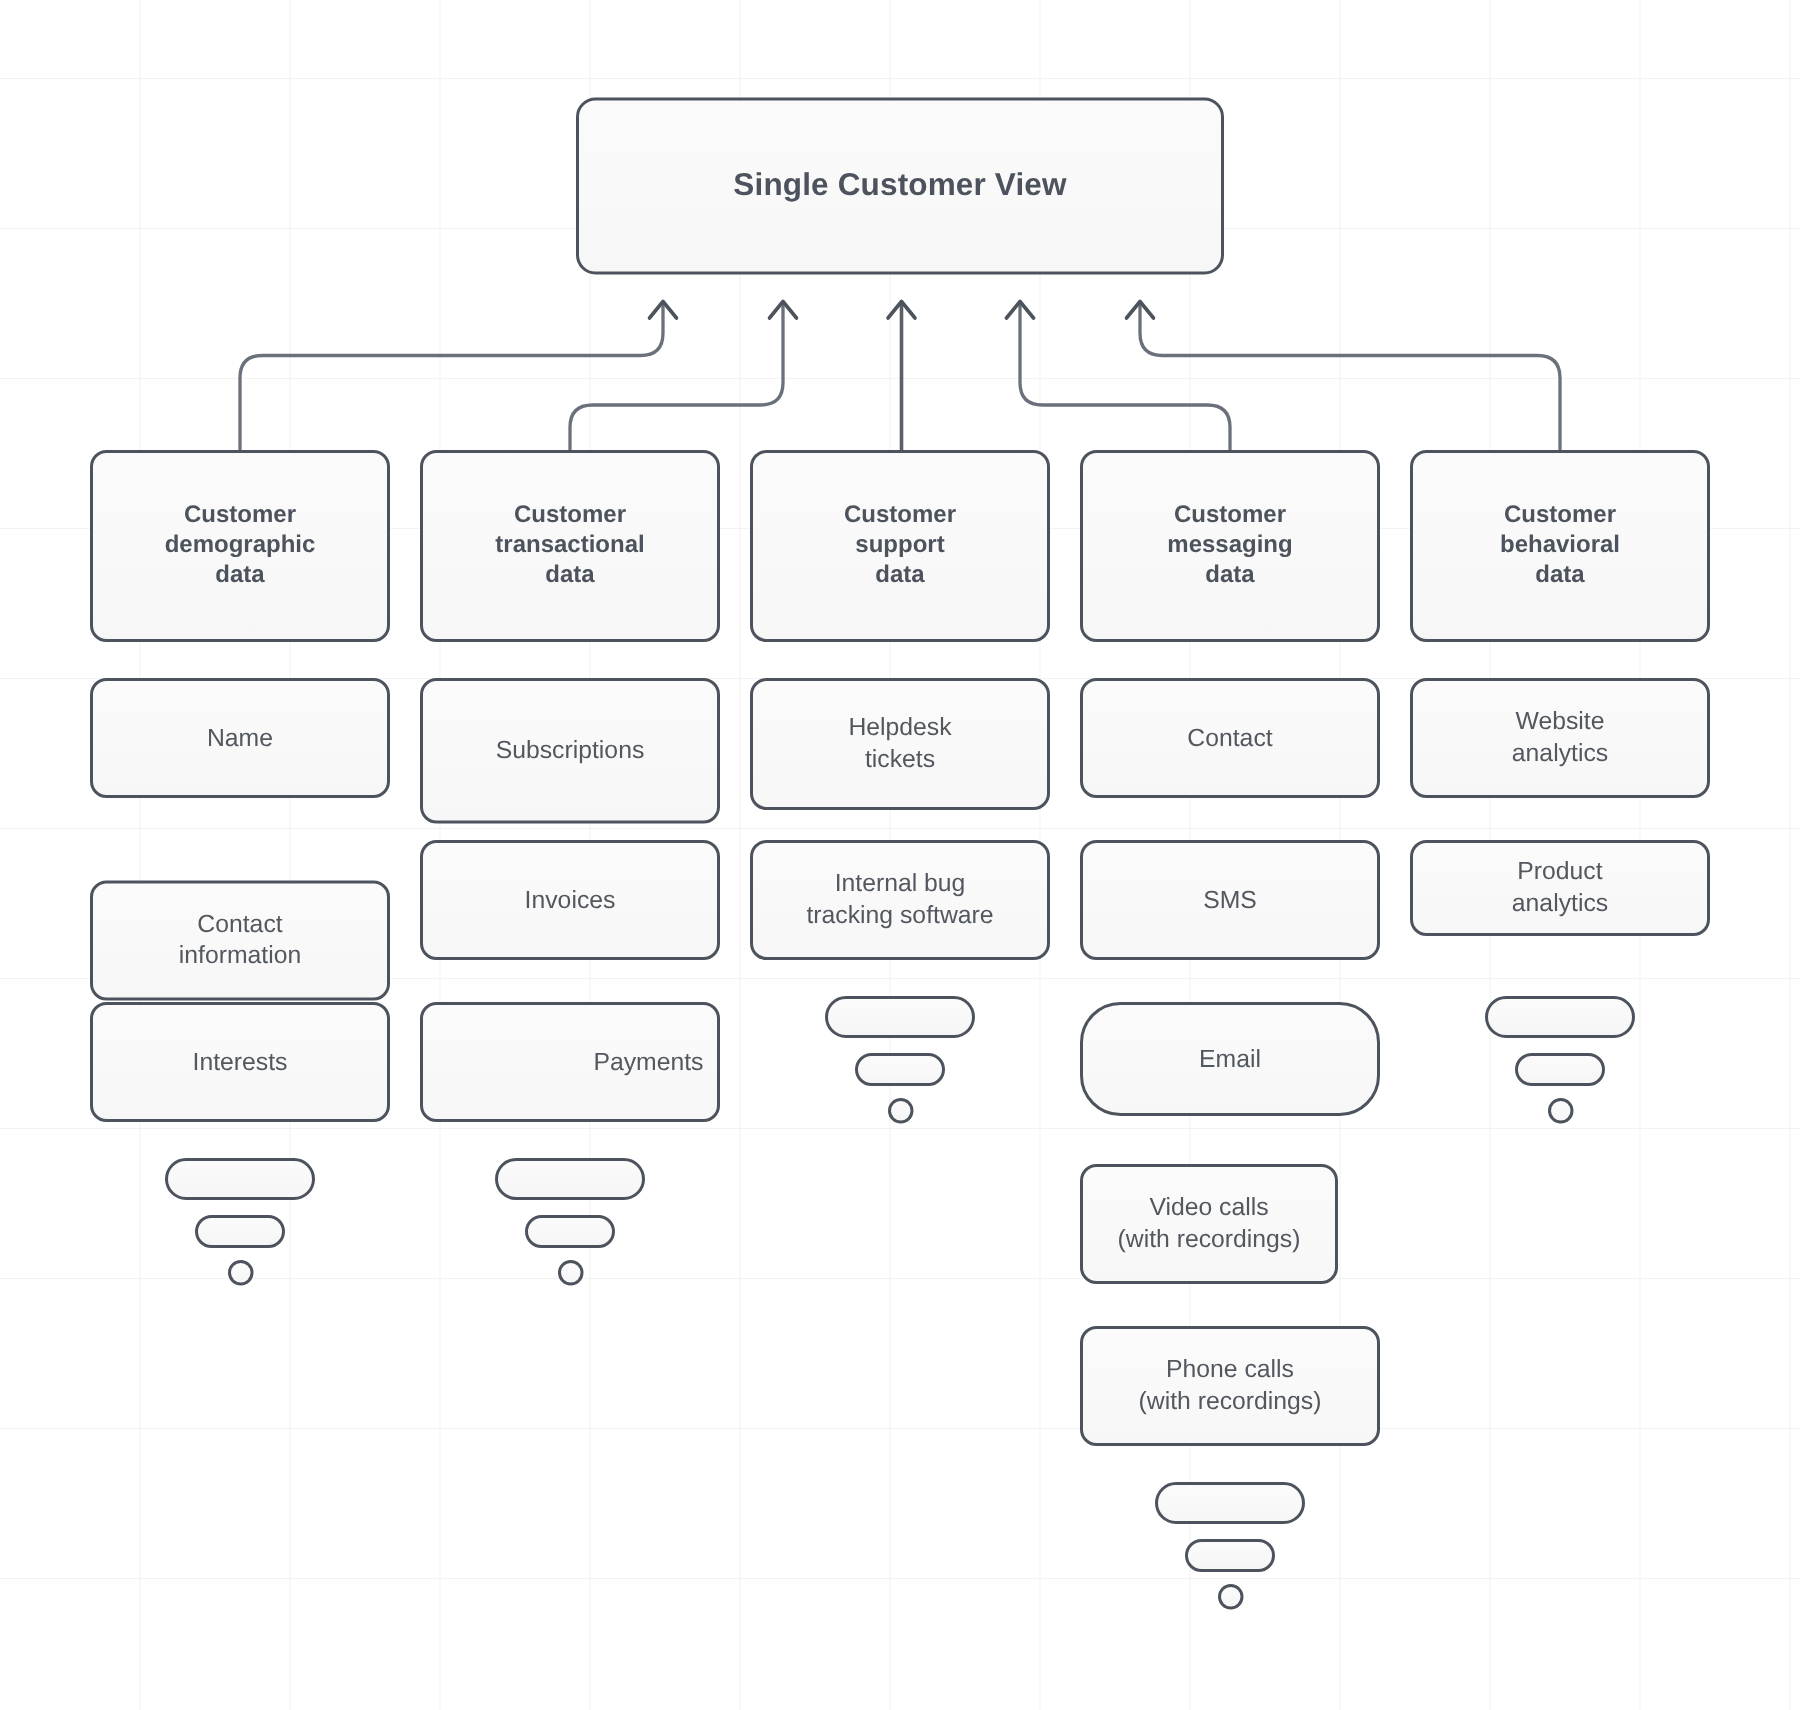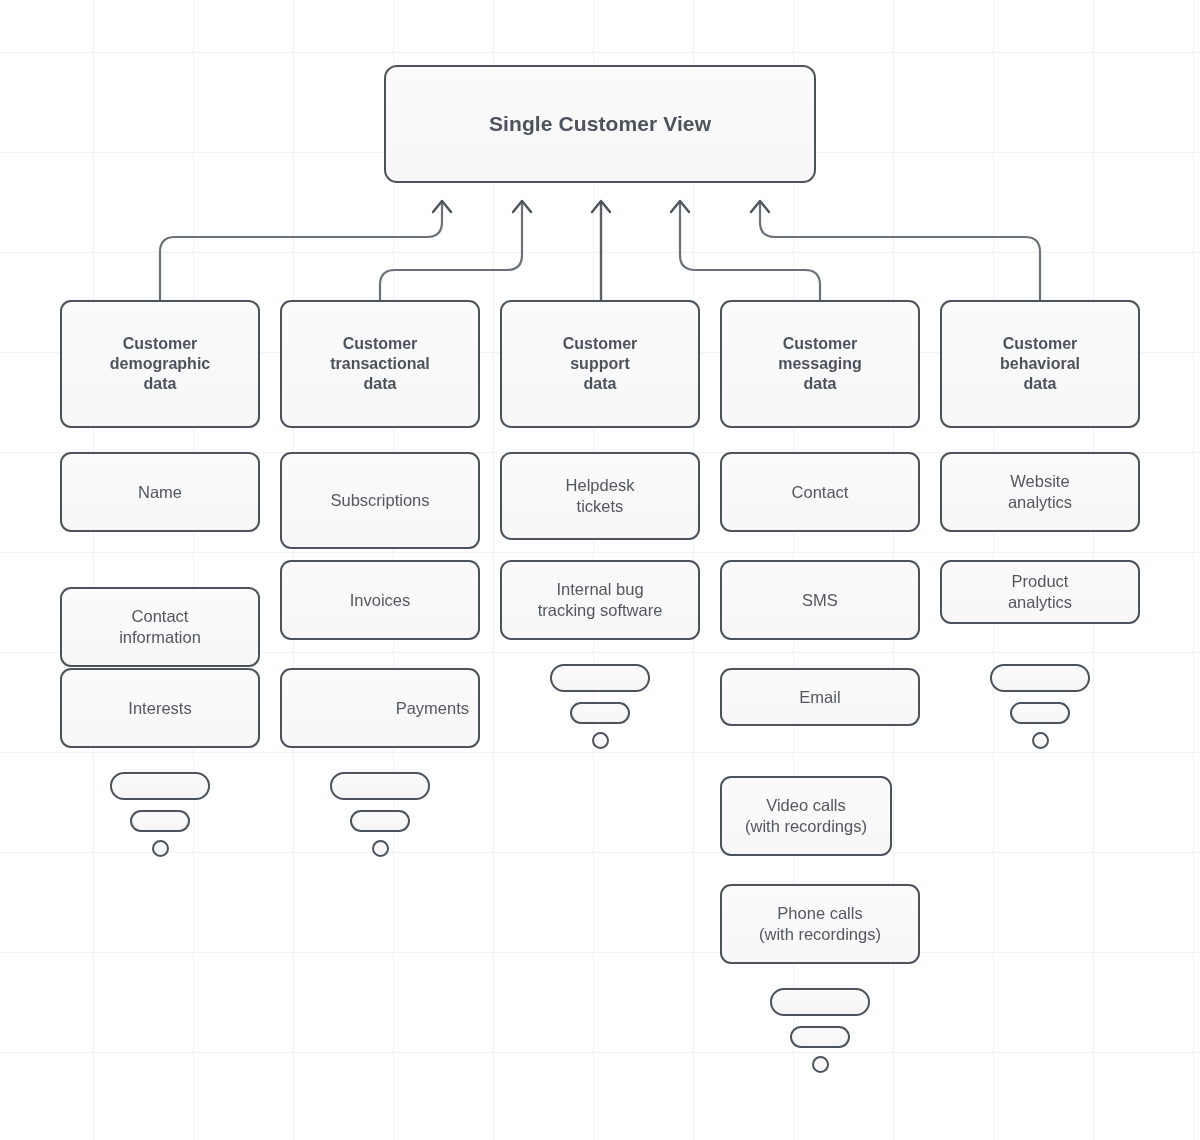--- a/index.html
+++ b/index.html
@@ -186,21 +186,21 @@
     <span class="label">Customer
 messaging
 data</span>
   </div>
   <div class="node leaf" style="left:720px; top:452px; width:200px; height:80px;">
     <span class="label">Contact</span>
   </div>
   <div class="node leaf" style="left:720px; top:560px; width:200px; height:80px;">
     <span class="label">SMS</span>
   </div>
-  <div class="node leaf" style="left:720px; top:668px; width:200px; height:58px;">
+  <div class="node leaf" style="left:720px; top:668px; width:200px; height:76px;border-radius:27px;">
     <span class="label">Email</span>
   </div>
   <div class="node leaf" style="left:720px; top:776px; width:172px; height:80px;">
     <span class="label">Video calls
 (with recordings)</span>
   </div>
   <div class="node leaf" style="left:720px; top:884px; width:200px; height:80px;">
     <span class="label">Phone calls
 (with recordings)</span>
   </div>

